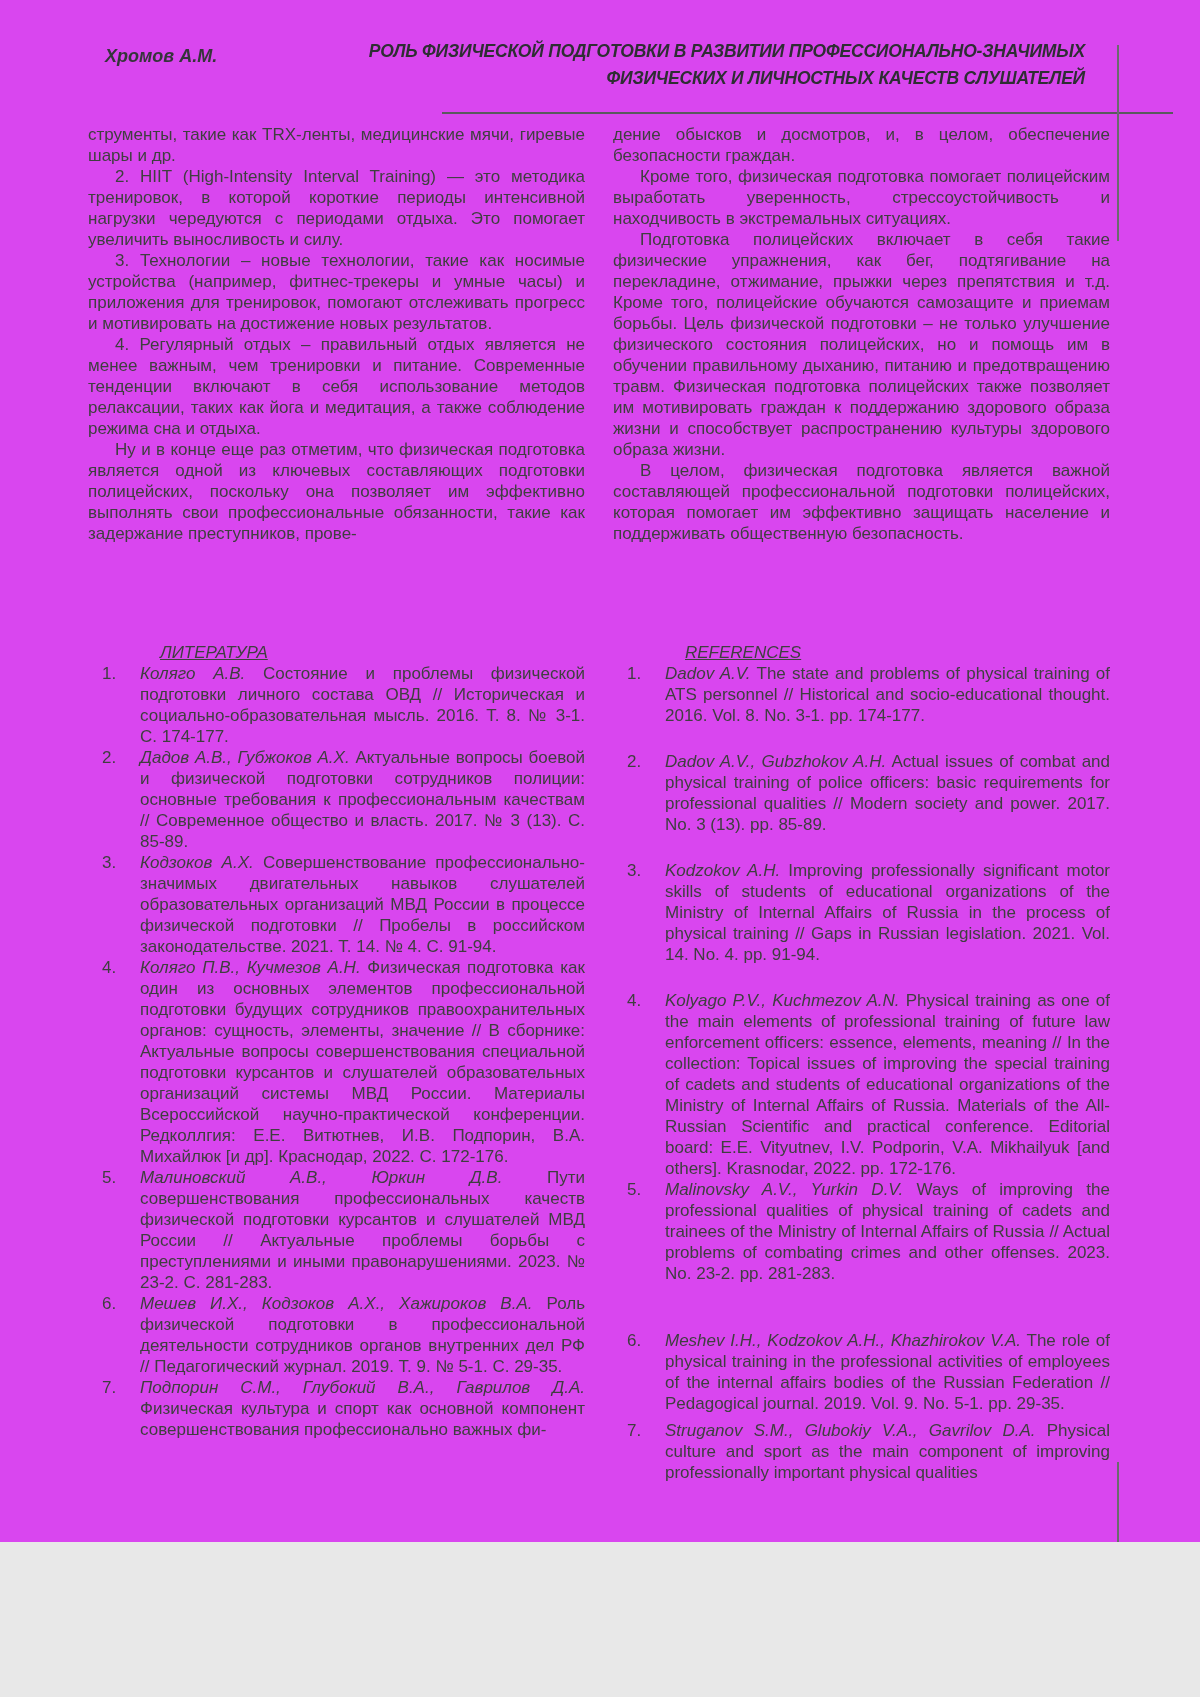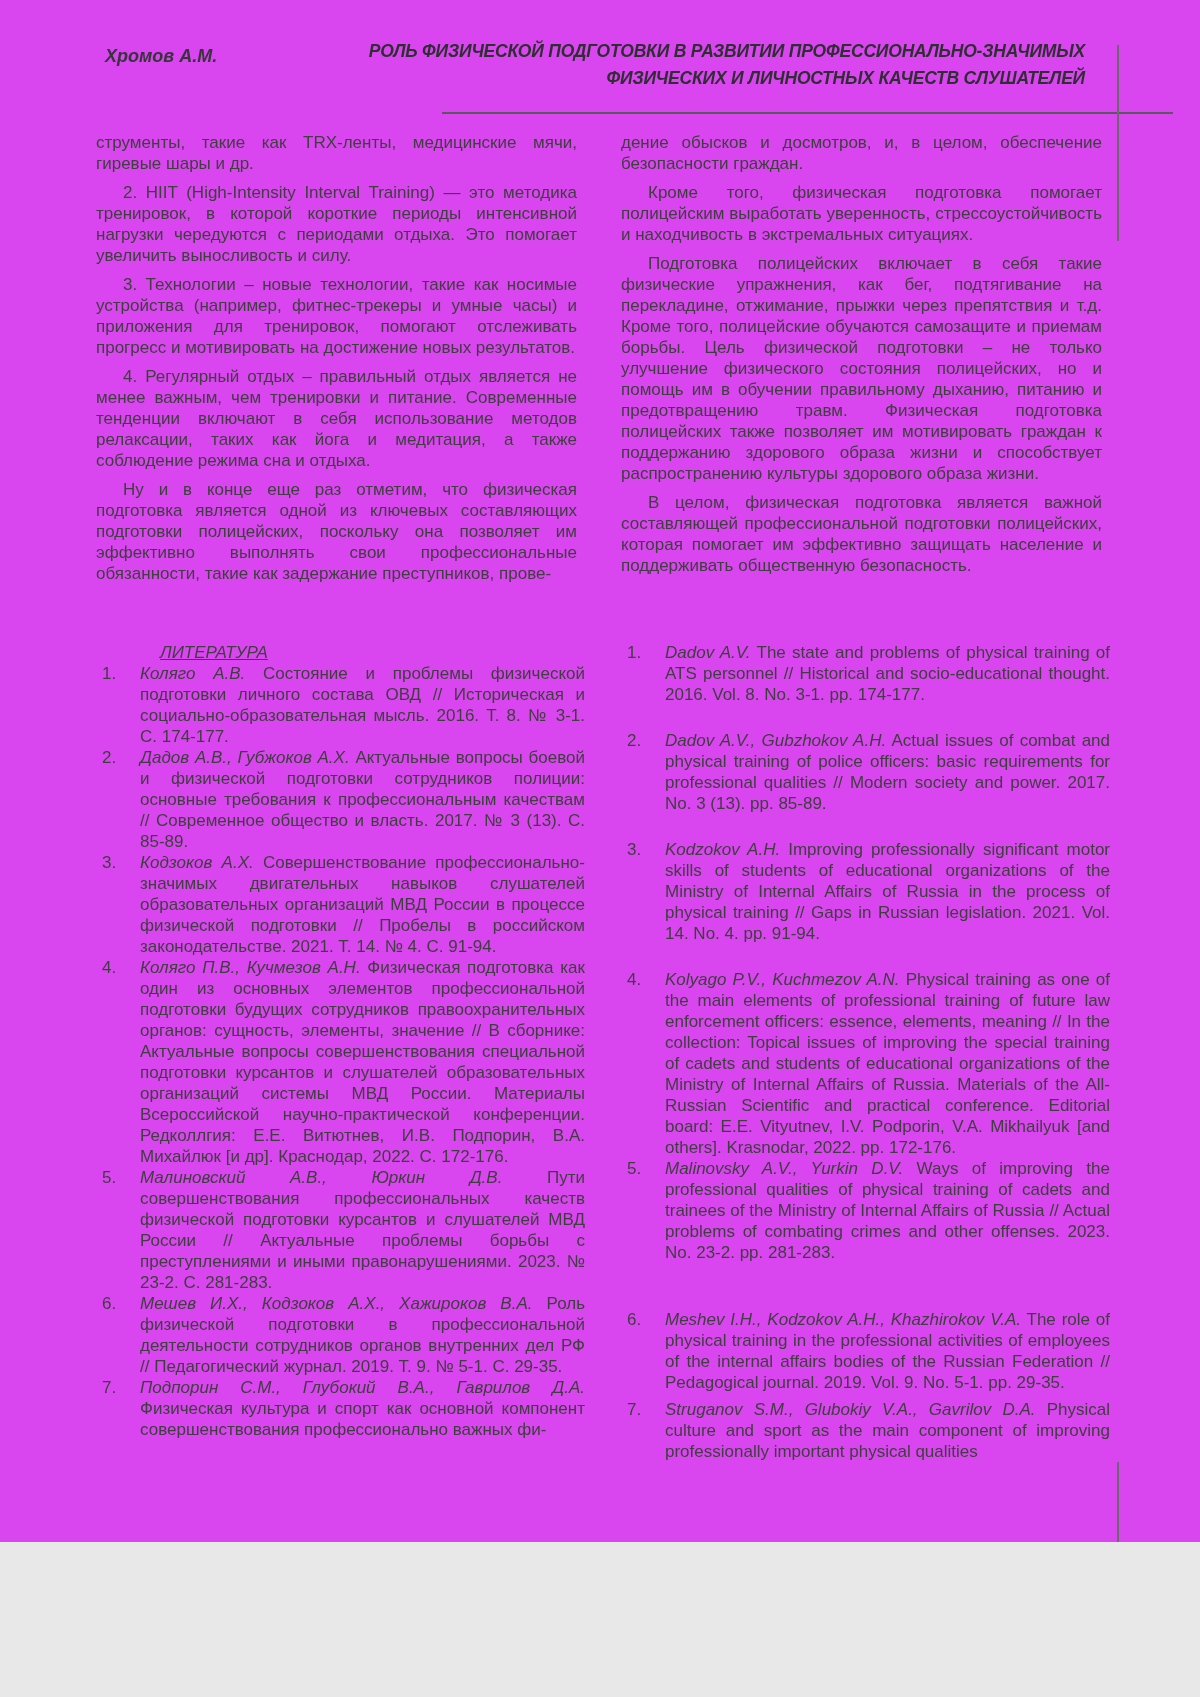--- a/index.html
+++ b/index.html
@@ -19,21 +19,21 @@
     letter-spacing:-0.2px;color:#2e2e33;
   }
   .header-rule{position:absolute;left:442px;top:112px;width:731px;height:2px;background:#5a5a5e;}
   .vrule{position:absolute;left:1117px;width:2px;background:#6a6a6e;}
   .vrule.top{top:45px;height:196px;}
   .vrule.bottom{top:1462px;height:221px;}
   
   .columns{position:absolute;left:88px;top:124px;width:1022px;display:flex;gap:28px;}
   .col{width:497px;}
   .body-text{height:518px;overflow:hidden;}
-  .para{margin:8px;text-align:justify;font-size:17px;line-height:21px;}
+  .para{margin:0;text-align:justify;font-size:17px;line-height:21px;}
   .para.indent{text-indent:27px;}
   .list-heading{
     font-style:italic;text-decoration:underline;margin-left:72px;
     font-size:17px;line-height:21px;
   }
   .ref{
     position:relative;padding-left:52px;text-align:justify;
     font-size:17px;line-height:21px;margin:0;
   }
   .ref .num{position:absolute;left:14px;top:0;font-style:normal;}
@@ -85,20 +85,21 @@
     </section>
 
     <section class="col">
       <div class="body-text">
         <p class="para">дение обысков и досмотров, и, в целом, обеспечение безопасности граждан.</p>
         <p class="para indent">Кроме того, физическая подготовка помогает полицейским выработать уверенность, стрессоустойчивость и находчивость в экстремальных ситуациях.</p>
         <p class="para indent">Подготовка полицейских включает в себя такие физические упражнения, как бег, подтягивание на перекладине, отжимание, прыжки через препятствия и т.д. Кроме того, полицейские обучаются самозащите и приемам борьбы. Цель физической подготовки – не только улучшение физического состояния полицейских, но и помощь им в обучении правильному дыханию, питанию и предотвращению травм. Физическая подготовка полицейских также позволяет им мотивировать граждан к поддержанию здорового образа жизни и способствует распространению культуры здорового образа жизни.</p>
         <p class="para indent">В целом, физическая подготовка является важной составляющей профессиональной подготовки полицейских, которая помогает им эффективно защищать население и поддерживать общественную безопасность.</p>
       </div>
       <div class="reflist">
+        <div class="list-heading">REFERENCES</div>
         <p class="ref gap"><span class="num">1.</span><span class="authors">Dadov A.V.</span><span> The state and problems of physical training of ATS personnel // Historical and socio-educational thought. 2016. Vol. 8. No. 3-1. pp. 174-177.</span></p>
         <p class="ref gap"><span class="num">2.</span><span class="authors">Dadov A.V., Gubzhokov A.H.</span><span> Actual issues of combat and physical training of police officers: basic requirements for professional qualities // Modern society and power. 2017. No. 3 (13). pp. 85-89.</span></p>
         <p class="ref gap"><span class="num">3.</span><span class="authors">Kodzokov A.H.</span><span> Improving professionally significant motor skills of students of educational organizations of the Ministry of Internal Affairs of Russia in the process of physical training // Gaps in Russian legislation. 2021. Vol. 14. No. 4. pp. 91-94.</span></p>
         <p class="ref"><span class="num">4.</span><span class="authors">Kolyago P.V., Kuchmezov A.N.</span><span> Physical training as one of the main elements of professional training of future law enforcement officers: essence, elements, meaning // In the collection: Topical issues of improving the special training of cadets and students of educational organizations of the Ministry of Internal Affairs of Russia. Materials of the All-Russian Scientific and practical conference. Editorial board: E.E. Vityutnev, I.V. Podporin, V.A. Mikhailyuk [and others]. Krasnodar, 2022. pp. 172-176.</span></p>
         <p class="ref gap-lg"><span class="num">5.</span><span class="authors">Malinovsky A.V., Yurkin D.V.</span><span> Ways of improving the professional qualities of physical training of cadets and trainees of the Ministry of Internal Affairs of Russia // Actual problems of combating crimes and other offenses. 2023. No. 23-2. pp. 281-283.</span></p>
         <p class="ref gap-sm"><span class="num">6.</span><span class="authors">Meshev I.H., Kodzokov A.H., Khazhirokov V.A.</span><span> The role of physical training in the professional activities of employees of the internal affairs bodies of the Russian Federation // Pedagogical journal. 2019. Vol. 9. No. 5-1. pp. 29-35.</span></p>
         <p class="ref"><span class="num">7.</span><span class="authors">Struganov S.M., Glubokiy V.A., Gavrilov D.A.</span><span> Physical culture and sport as the main component of improving professionally important physical qualities</span></p>
       </div>
     </section>
   </main>

